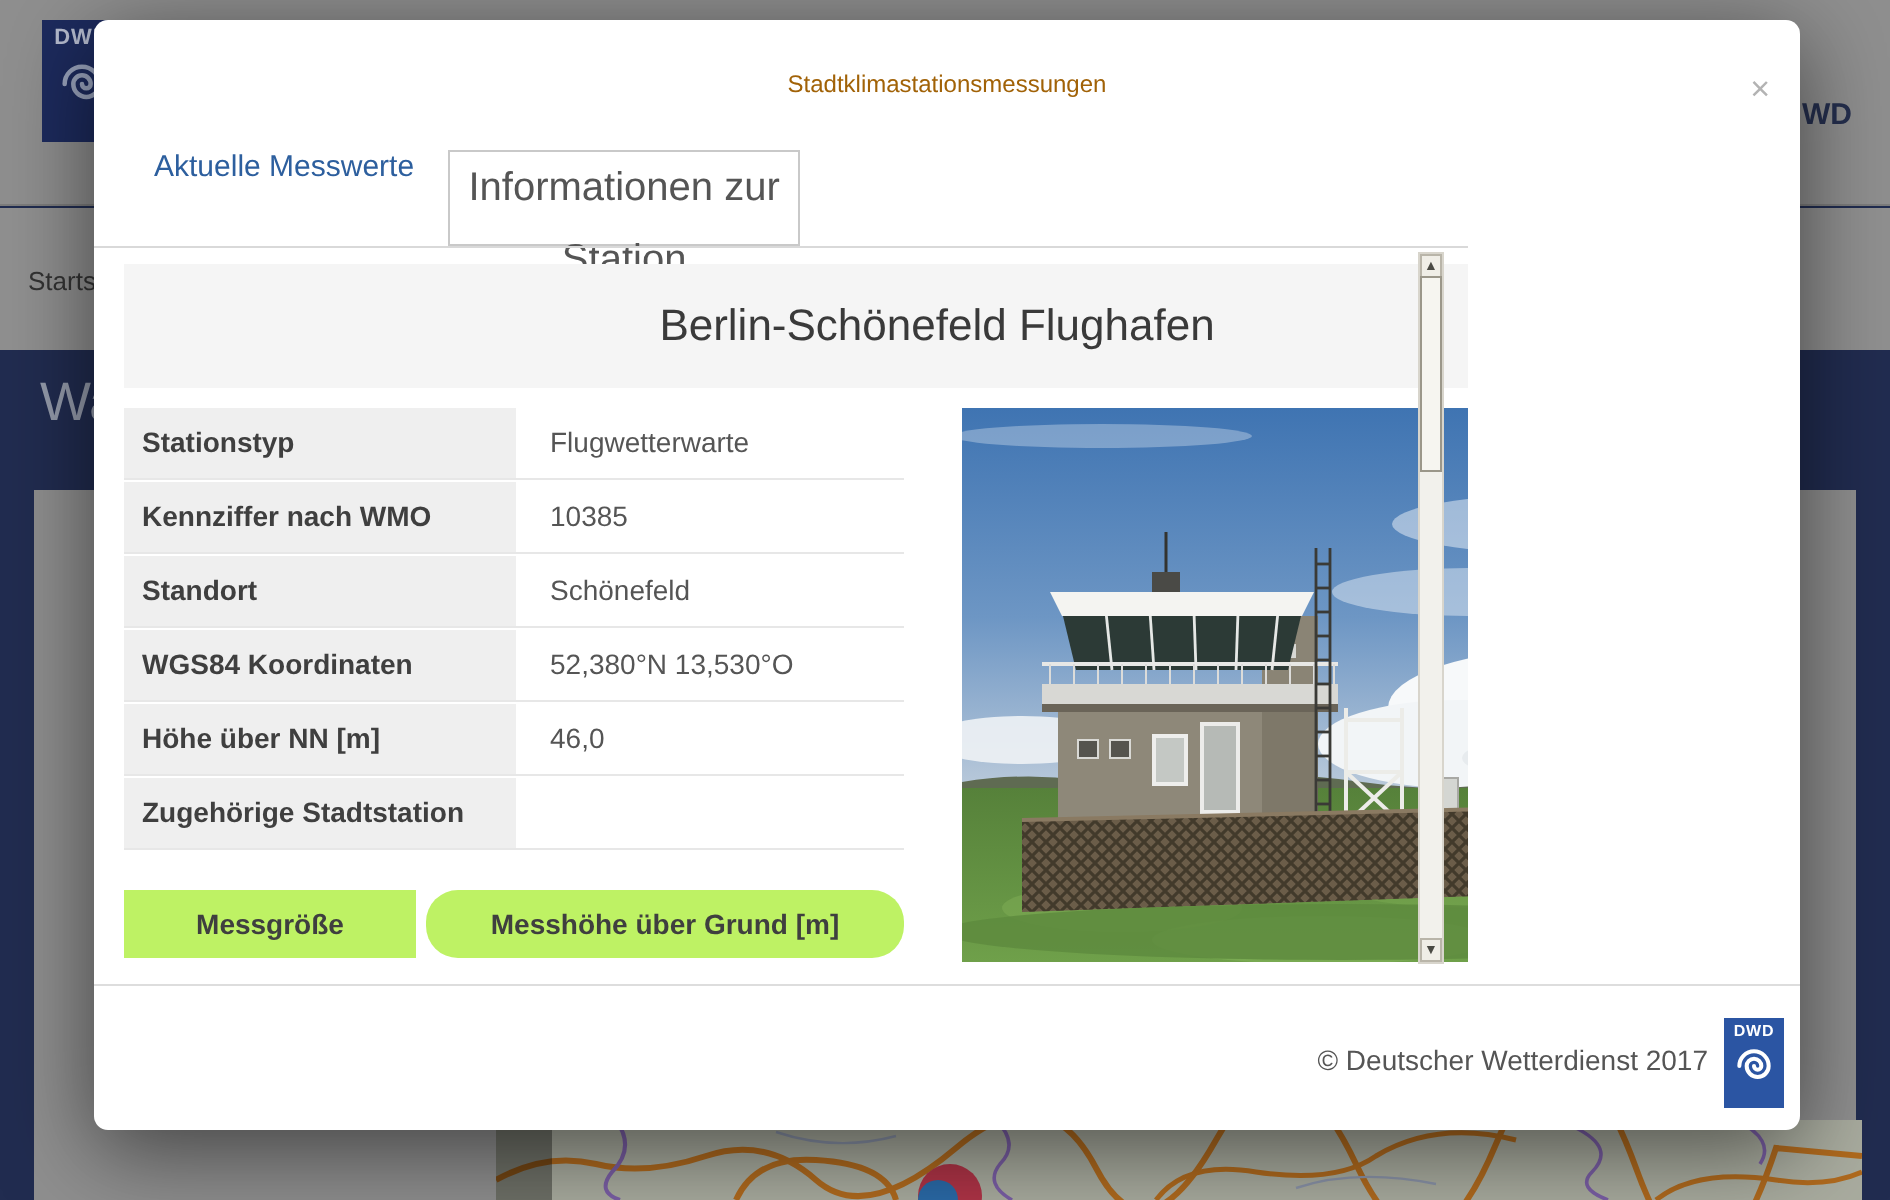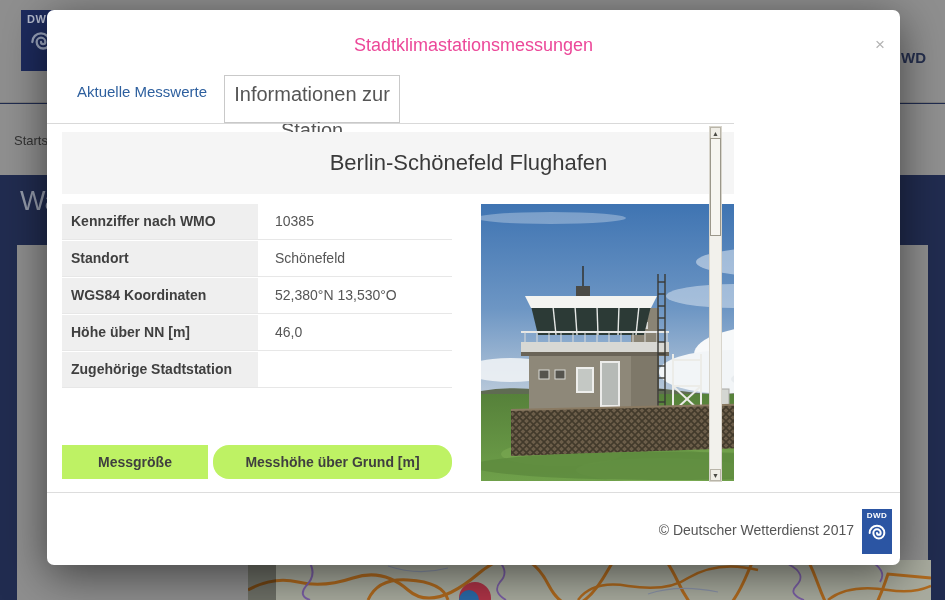--- a/index.html
+++ b/index.html
@@ -16,24 +16,24 @@
   .bg-sitetitle { position:absolute; left:901px; top:49px; color:#252f4e; font-size:15px; font-weight:bold; }
   .bg-breadcrumb { position:absolute; left:14px; top:133px; color:#333; font-size:13px; }
   .bg-band { position:absolute; left:0; top:175px; width:945px; height:425px; background:#212c50; }
   .bg-band-heading { position:absolute; left:20px; top:186px; color:#959cac; font-size:27px; font-weight:300; }
   .bg-map-panel { position:absolute; left:17px; top:245px; width:911px; height:355px; background:#8f8f8f; }
   .bg-map { position:absolute; left:248px; top:560px; width:683px; height:40px; }
 
   
   .modal { position:absolute; left:47px; top:10px; width:853px; height:555px; background:#fff; border-radius:7px;
            box-shadow:0 10px 45px rgba(0,0,0,.55); }
-  .modal-title { text-align:center; padding-top:25px; font-size:18px; color:#ec4899; }
+  .modal-title { text-align:center; padding-top:25px; font-size:12px; color:#a16207; }
   .modal-close { position:absolute; top:26px; right:15px; font-size:17px; color:#b3b3b3; cursor:pointer; line-height:1; }
 
-  .tabbar { position:absolute; top:65px; left:30px; display:flex; align-items:center; }
+  .tabbar { position:absolute; top:65px; left:30px; display:flex; align-items:flex-start; }
   .tab-inactive { color:#2d5f9e; font-size:15px; padding:0 0 15px 0; margin-right:17px; cursor:pointer; }
   .tab-active { border:1px solid #c9c9c9; background:#fff; width:176px; height:48px; line-height:36px; text-align:center;
                 color:#555; font-size:20px; cursor:pointer; }
 
   .modal-content { position:absolute; top:113px; left:0; width:687px; height:369px; border-top:1px solid #d9d9d9; overflow:hidden; }
   .station-heading { position:absolute; left:15px; top:8px; width:813px; height:62px; background:#f5f5f5;
                      text-align:center; line-height:62px; font-size:22px; color:#3a3a3a; }
 
   .info-table { position:absolute; left:15px; top:80px; width:390px; }
   .irow { display:flex; height:36px; border-bottom:1px solid #e7e7e7; margin-bottom:1px; }
@@ -109,20 +109,24 @@
     <div class="tabbar">
       <div class="tab-inactive">Aktuelle Messwerte</div>
       <div class="tab-active">Informationen zur Station</div>
     </div>
 
     <div class="modal-content">
 
       <div class="station-heading">Berlin-Schönefeld Flughafen</div>
 
       <div class="info-table">
+        <div class="irow">
+          <div class="lbl">Stationstyp</div>
+          <div class="val">Flugwetterwarte</div>
+        </div>
         <div class="irow">
           <div class="lbl">Kennziffer nach WMO</div>
           <div class="val">10385</div>
         </div>
         <div class="irow">
           <div class="lbl">Standort</div>
           <div class="val">Schönefeld</div>
         </div>
         <div class="irow">
           <div class="lbl">WGS84 Koordinaten</div>

